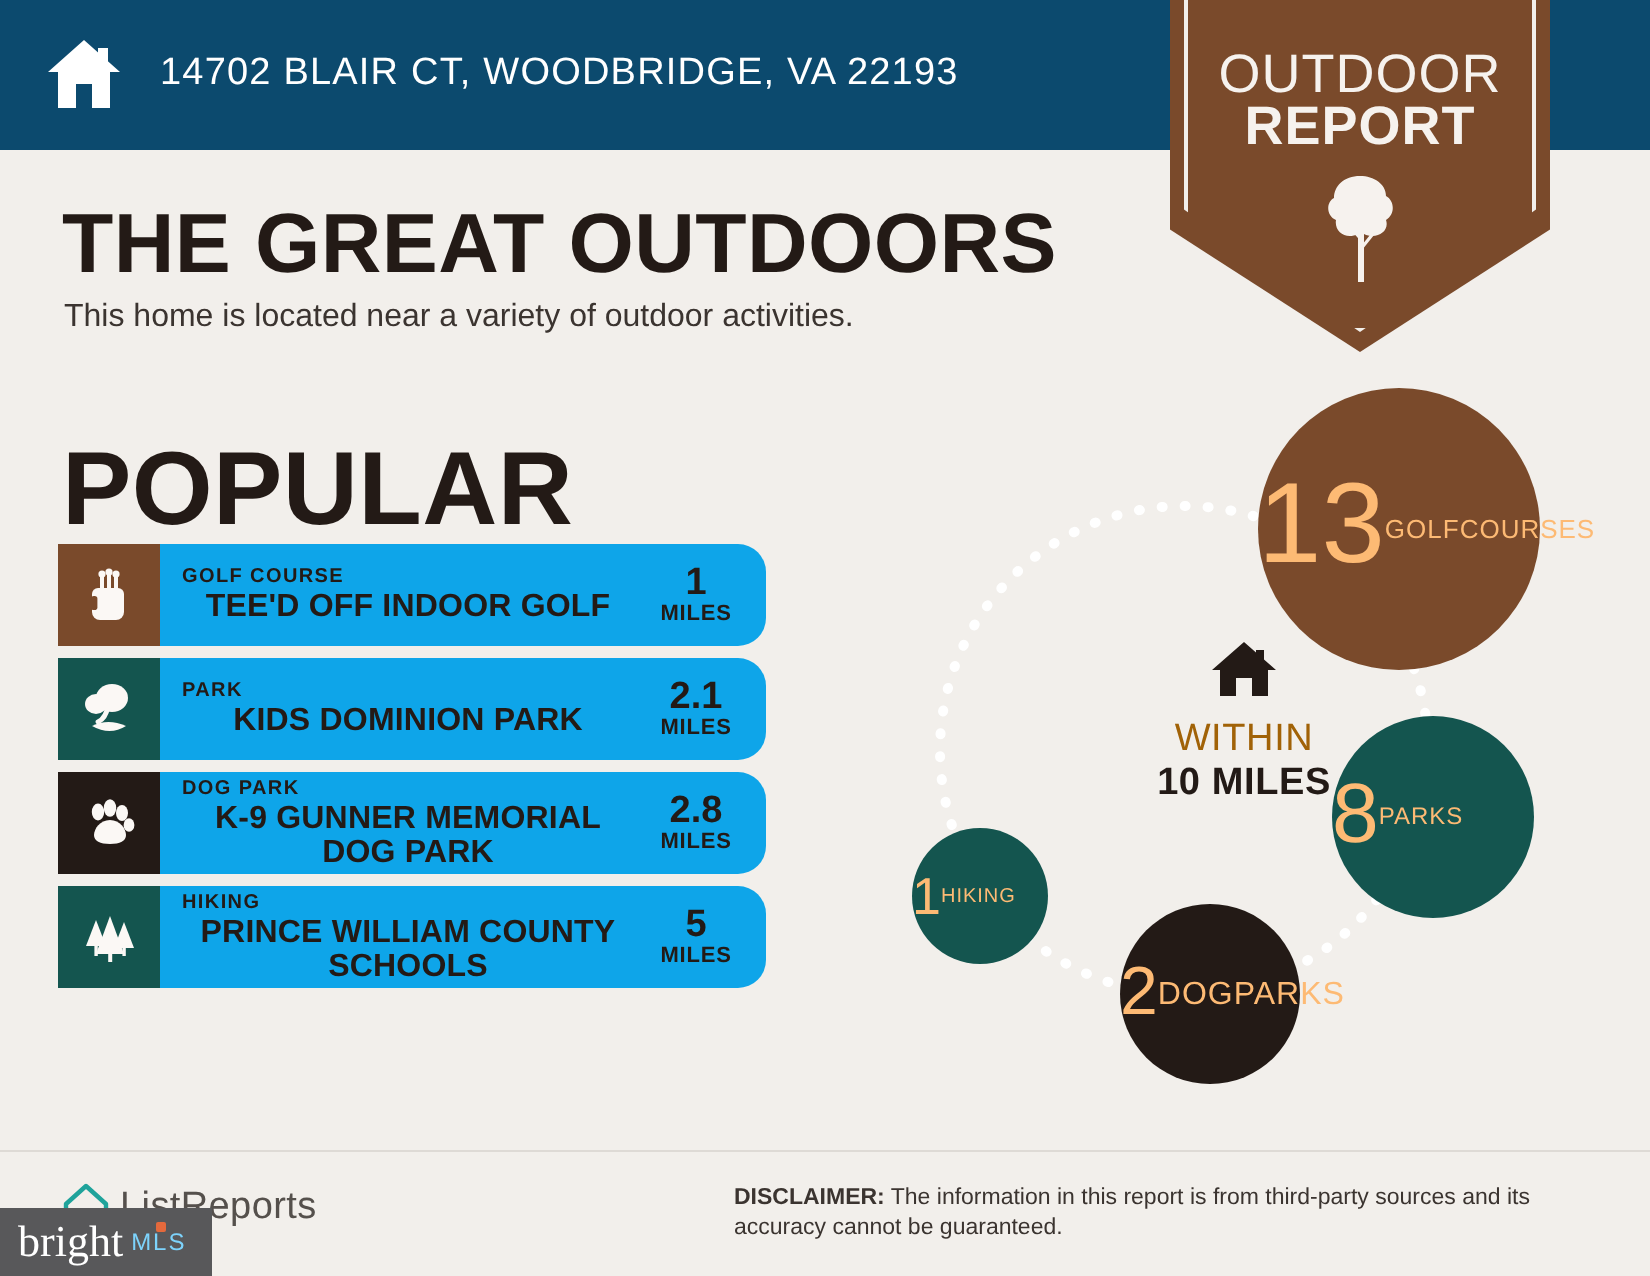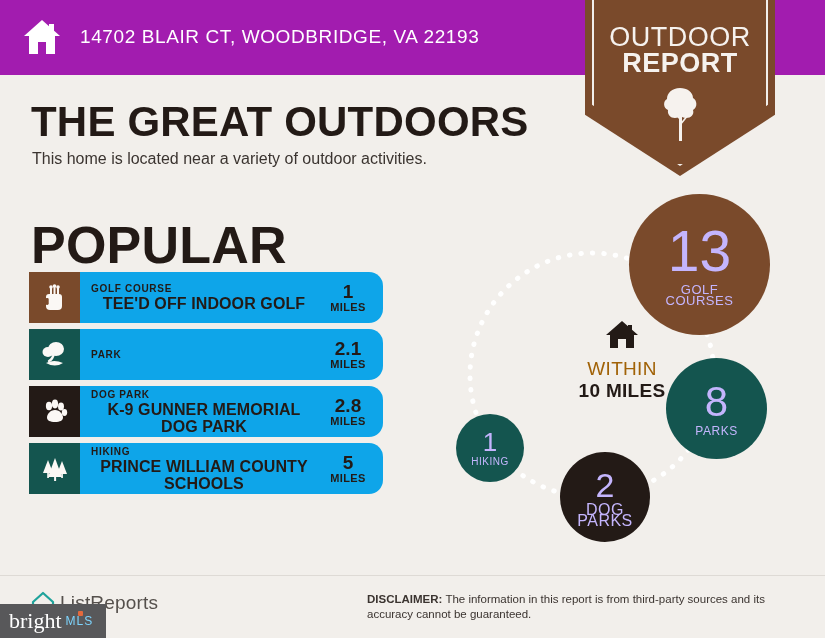--- a/index.html
+++ b/index.html
@@ -7,21 +7,21 @@
     width:825px;height:638px;
     background:#f2efeb;
     font-family:"Liberation Sans", sans-serif;
     overflow:hidden;
     position:relative;
     color:#231a16;
   }
   
   .topbar{
     position:absolute;left:0;top:0;width:825px;height:75px;
-    background:#a21caf;
+    background:#0c4a6e;
   }
   .topbar .house{
     position:absolute;left:22px;top:18px;width:40px;height:38px;
   }
   .addr{
     position:absolute;left:80px;top:26px;
     font-size:19px;letter-spacing:.6px;color:#ffffff;font-weight:400;
     white-space:nowrap;
   }
   
@@ -74,22 +74,22 @@
   .name{font-size:16px;font-weight:700;letter-spacing:.1px;color:#231a16;line-height:17px;text-align:center;}
   .mi{width:62px;min-width:62px;display:flex;flex-direction:column;
       justify-content:center;align-items:center;padding-right:4px;}
   .mi .num{font-size:19px;font-weight:700;line-height:19px;color:#231a16;}
   .mi .unit{font-size:11px;font-weight:700;letter-spacing:.4px;color:#231a16;}
   
   .diagram{position:absolute;left:420px;top:180px;width:405px;height:370px;}
   .dotted{position:absolute;left:0;top:0;}
   .circle{
     position:absolute;border-radius:50%;
-    display:flex;flex-direction:column;align-items:center;justify-content:center;
-    color:#c4b5fd;text-align:center;
+    display:flex;flex-direction:row;align-items:center;justify-content:flex-start;
+    color:#fdba74;text-align:center;
   }
   .circle .cnum{font-weight:400;line-height:1;}
   .circle .clab{font-weight:400;letter-spacing:.5px;line-height:11px;}
   .c-golf{left:209px;top:14px;width:141px;height:141px;background:#7a4a2b;}
   .c-golf .cnum{font-size:57px;margin-bottom:4px;}
   .c-golf .clab{font-size:13px;}
   .c-parks{left:246px;top:178px;width:101px;height:101px;background:#14554f;}
   .c-parks .cnum{font-size:42px;margin-bottom:3px;}
   .c-parks .clab{font-size:12px;}
   .c-dog{left:140px;top:272px;width:90px;height:90px;background:#231a16;}
@@ -174,20 +174,21 @@
     <div class="tile" style="background:#14554f">
       <svg width="30" height="28" viewBox="0 0 30 28">
         <ellipse cx="16" cy="8" rx="8" ry="7" fill="#fbf8f5"></ellipse>
         <ellipse cx="8" cy="11" rx="5.5" ry="5" fill="#fbf8f5"></ellipse>
         <path d="M14 12 q-1 6 -5 8" stroke="#fbf8f5" stroke-width="2.4" fill="none" stroke-linecap="round"></path>
         <path d="M6 22 q8 -4 17 0 q-8 5 -17 0 Z" fill="#fbf8f5"></path>
       </svg>
     </div>
     <div class="rowtext">
       <span class="cat">PARK</span>
+      <span class="name">KIDS DOMINION PARK</span>
     </div>
     <div class="mi">
       <span class="num">2.1</span>
       <span class="unit">MILES</span>
     </div>
   </div>
 
   <div class="row">
     <div class="tile" style="background:#231a16">
       <svg width="28" height="28" viewBox="0 0 28 28">

